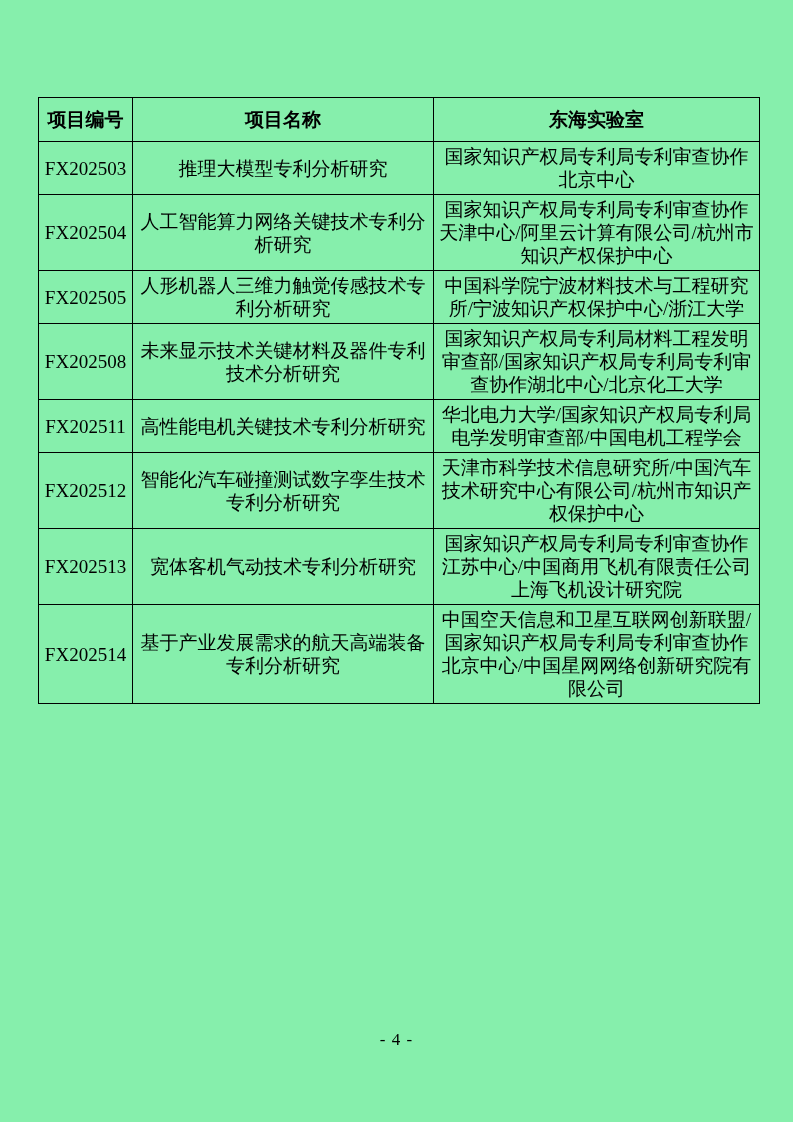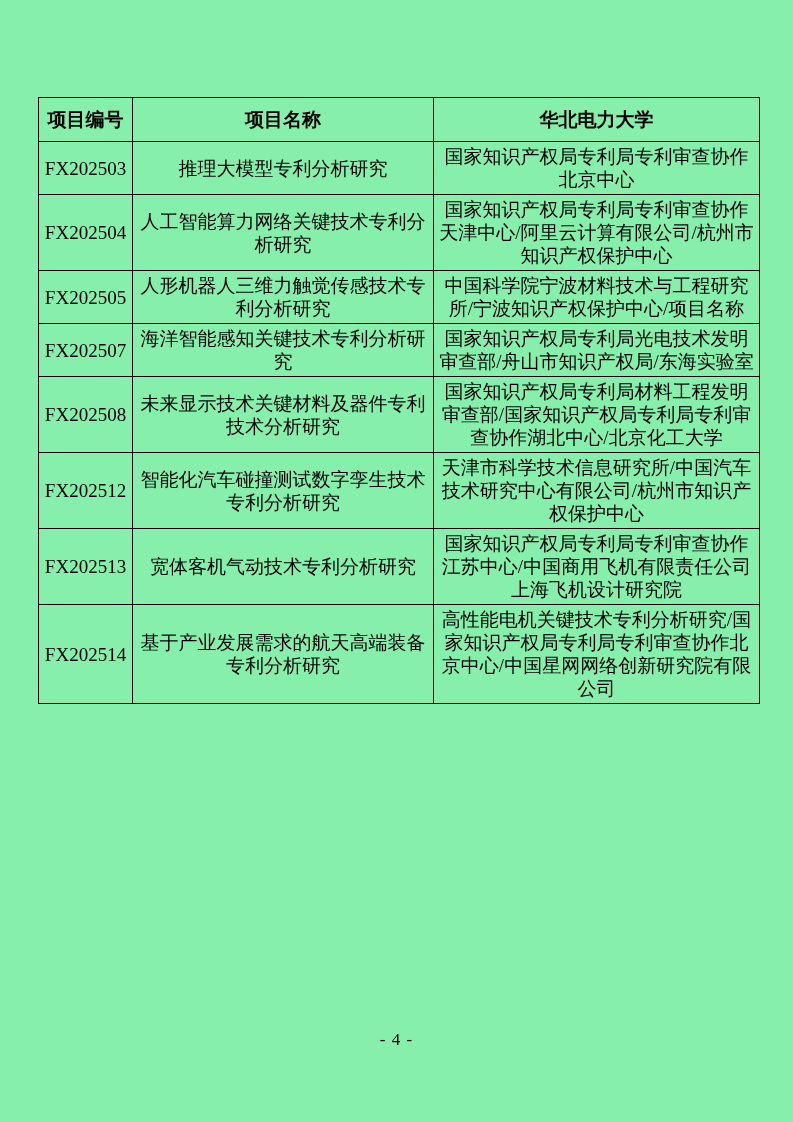--- a/index.html
+++ b/index.html
@@ -41,62 +41,62 @@
   <table class="project-table">
     <colgroup>
       <col class="c-id">
       <col class="c-name">
       <col class="c-org">
     </colgroup>
     <thead>
       <tr>
         <th>项目编号</th>
         <th>项目名称</th>
-        <th>华北电力大学</th>
+        <th>东海实验室</th>
       </tr>
     </thead>
     <tbody>
         <tr>
           <td>FX202503</td>
           <td>推理大模型专利分析研究</td>
           <td>国家知识产权局专利局专利审查协作北京中心</td>
         </tr>
         <tr>
           <td>FX202504</td>
           <td>人工智能算力网络关键技术专利分析研究</td>
           <td>国家知识产权局专利局专利审查协作天津中心/阿里云计算有限公司/杭州市知识产权保护中心</td>
         </tr>
         <tr>
           <td>FX202505</td>
           <td>人形机器人三维力触觉传感技术专利分析研究</td>
-          <td>中国科学院宁波材料技术与工程研究所/宁波知识产权保护中心/项目名称</td>
-        </tr>
-        <tr>
-          <td>FX202507</td>
-          <td>海洋智能感知关键技术专利分析研究</td>
-          <td>国家知识产权局专利局光电技术发明审查部/舟山市知识产权局/东海实验室</td>
+          <td>中国科学院宁波材料技术与工程研究所/宁波知识产权保护中心/浙江大学</td>
         </tr>
         <tr>
           <td>FX202508</td>
           <td>未来显示技术关键材料及器件专利技术分析研究</td>
           <td>国家知识产权局专利局材料工程发明审查部/国家知识产权局专利局专利审查协作湖北中心/北京化工大学</td>
+        </tr>
+        <tr>
+          <td>FX202511</td>
+          <td>高性能电机关键技术专利分析研究</td>
+          <td>华北电力大学/国家知识产权局专利局电学发明审查部/中国电机工程学会</td>
         </tr>
         <tr>
           <td>FX202512</td>
           <td>智能化汽车碰撞测试数字孪生技术专利分析研究</td>
           <td>天津市科学技术信息研究所/中国汽车技术研究中心有限公司/杭州市知识产权保护中心</td>
         </tr>
         <tr>
           <td>FX202513</td>
           <td>宽体客机气动技术专利分析研究</td>
           <td>国家知识产权局专利局专利审查协作江苏中心/中国商用飞机有限责任公司上海飞机设计研究院</td>
         </tr>
         <tr>
           <td>FX202514</td>
           <td>基于产业发展需求的航天高端装备专利分析研究</td>
-          <td>高性能电机关键技术专利分析研究/国家知识产权局专利局专利审查协作北京中心/中国星网网络创新研究院有限公司</td>
+          <td>中国空天信息和卫星互联网创新联盟/国家知识产权局专利局专利审查协作北京中心/中国星网网络创新研究院有限公司</td>
         </tr>
       </tbody>
   </table>
 
   <div class="page-footer">- 4 -</div>
 
 </div>
 
 </body></html>

